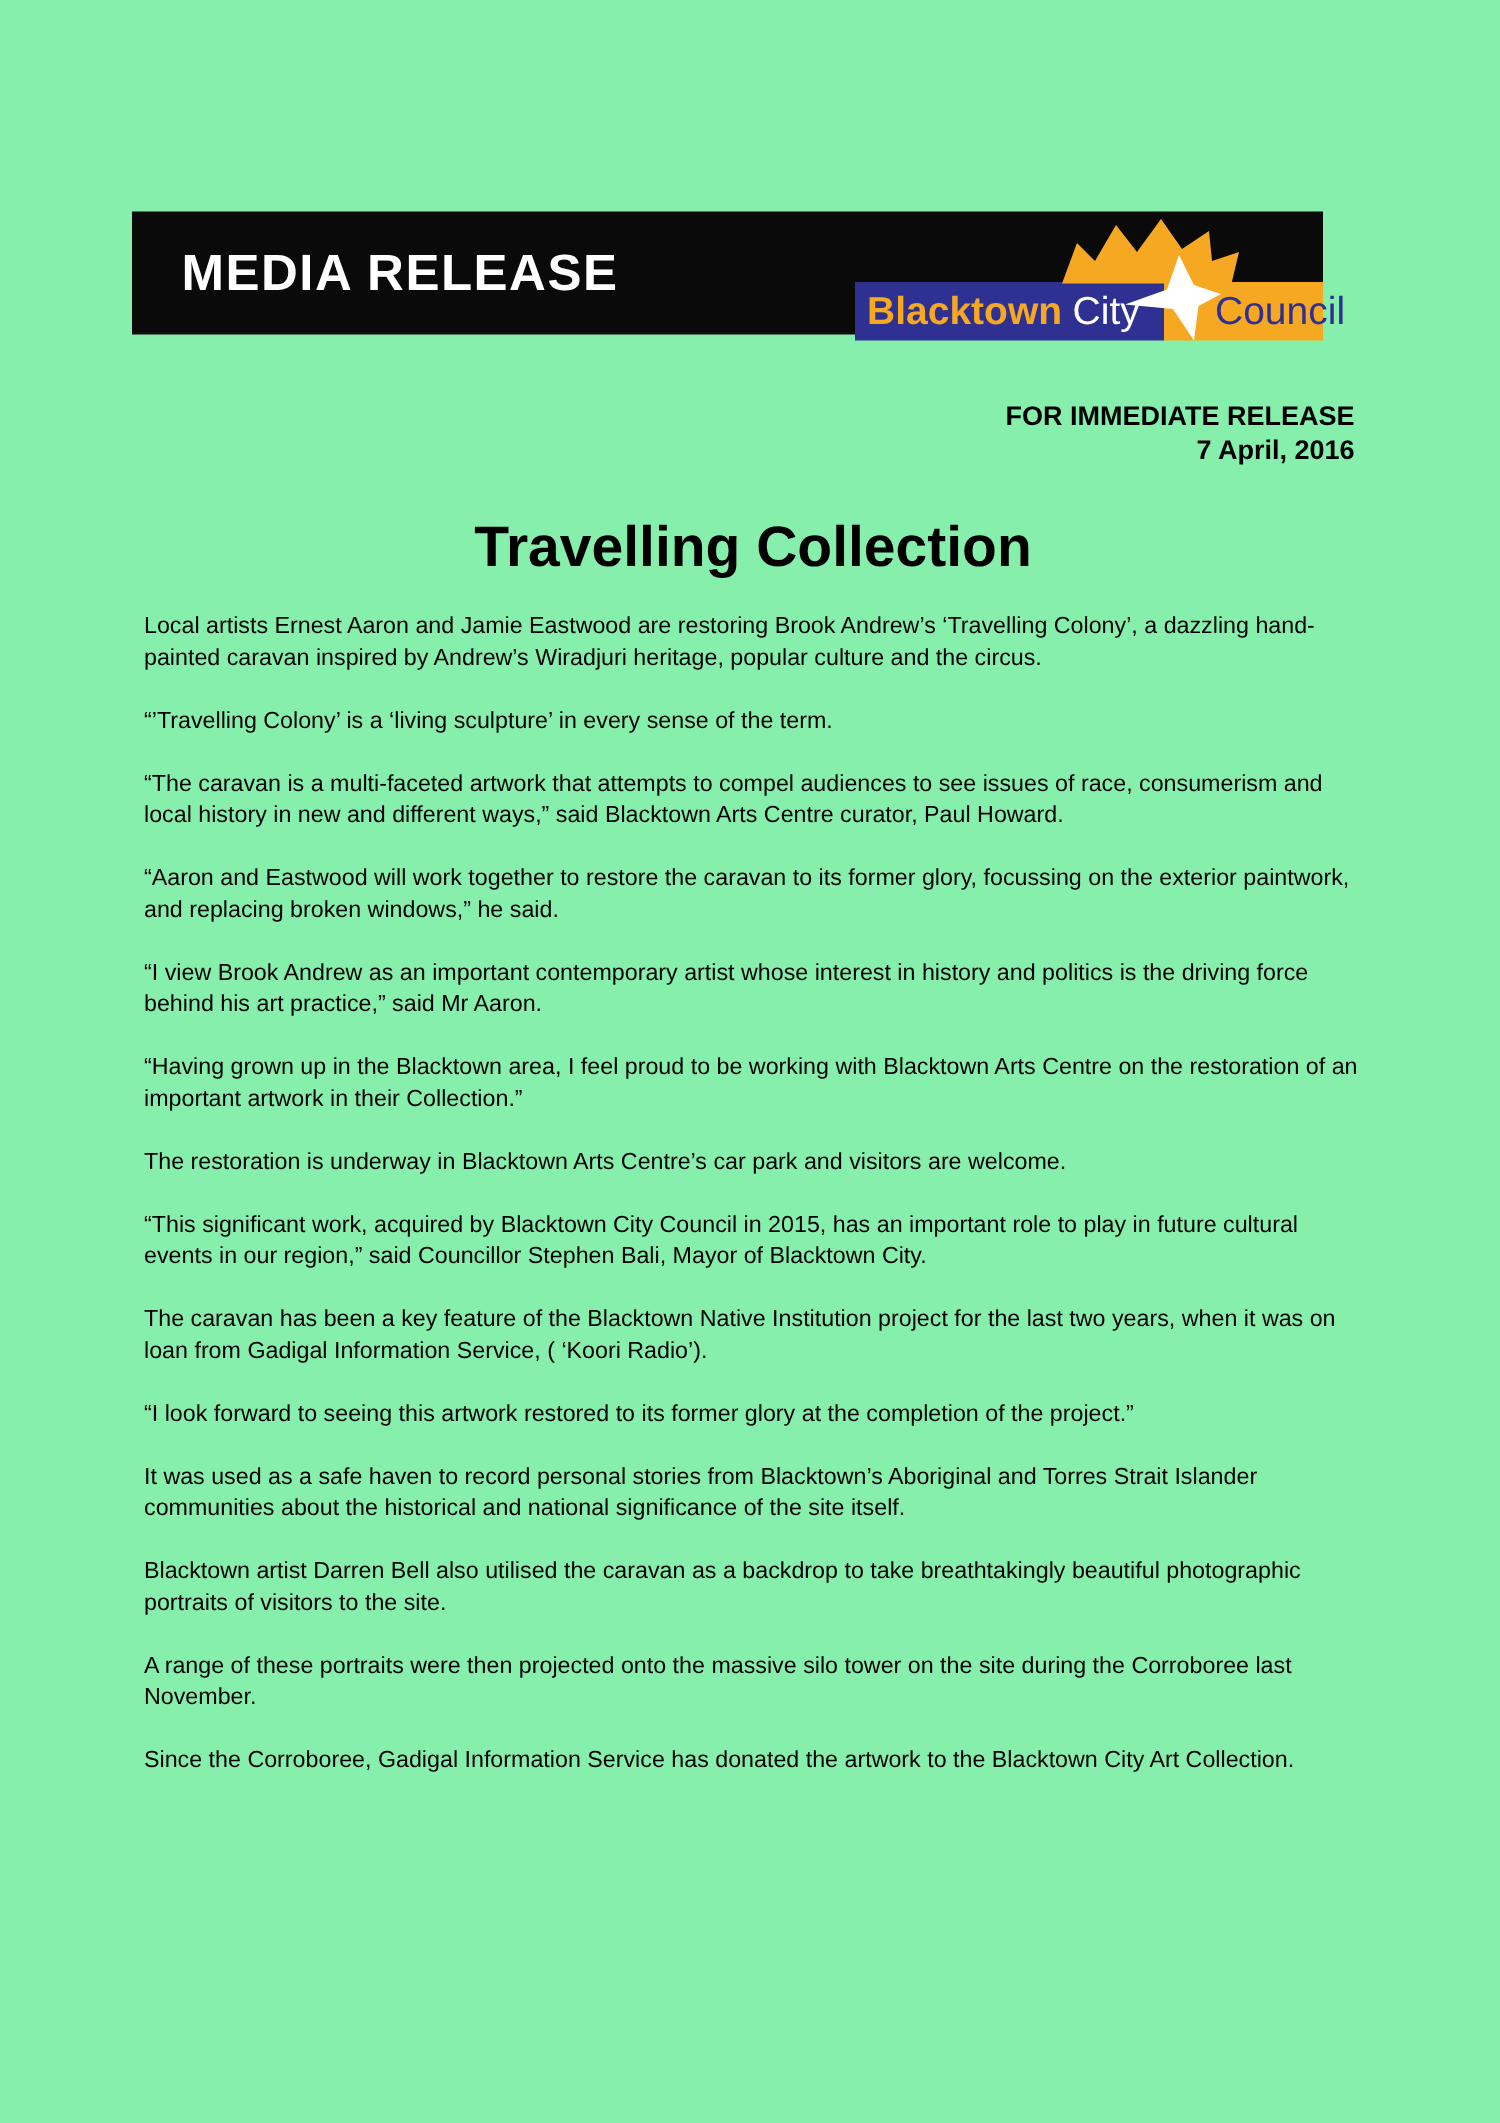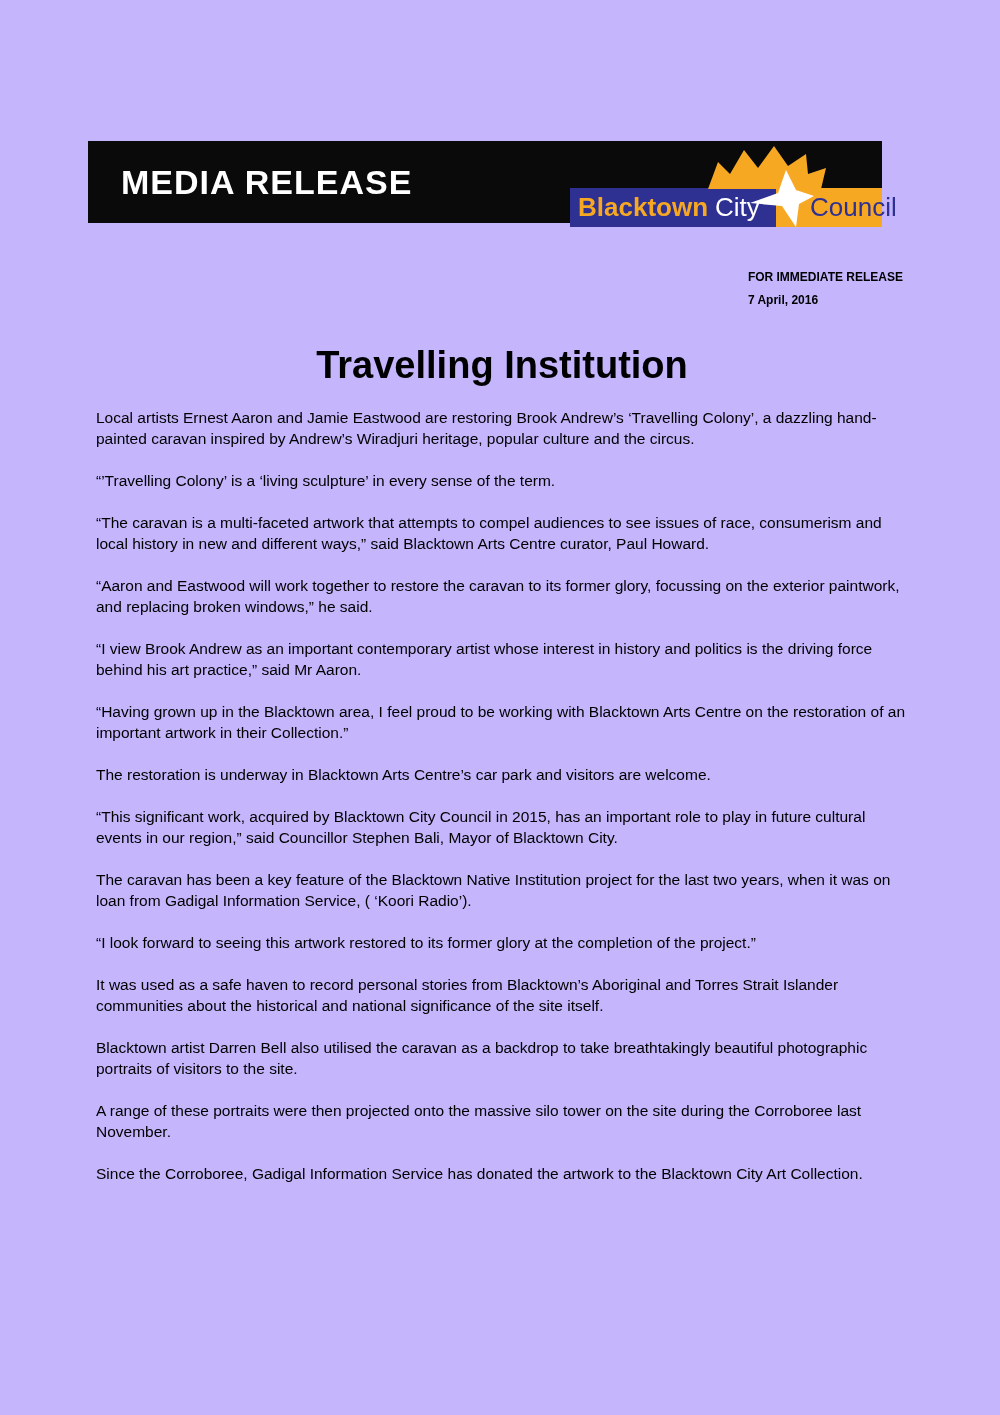--- a/index.html
+++ b/index.html
@@ -1,21 +1,21 @@
 <!DOCTYPE html>
 <html><head>
 <meta charset="utf-8">
 <style>
   * { box-sizing: border-box; }
   html, body { margin: 0; padding: 0; background: #ffffff; }
   .page {
     position: relative;
     width: 1000px;
     height: 1415px;
-    background: #c4b5fd;
+    background: #86efac;
     font-family: "Liberation Sans", sans-serif;
     color: #000000;
     overflow: hidden;
     text-decoration: underline;
   }
 
   
   .header-bar {
     position: absolute;
     left: 88px;
@@ -89,21 +89,22 @@
     font-weight: normal;
     white-space: nowrap;
     z-index: 3;
   }
 
   
   .release-info {
     position: absolute;
     right: 97px;
     top: 266px;
-    font-size: 12px;
+    text-align: right;
+    font-size: 18px;
     font-weight: bold;
     line-height: 23px;
   }
 
   
   .article-title {
     position: absolute;
     left: 96px;
     top: 344px;
     width: 812px;
@@ -159,21 +160,21 @@
       </div>
       <div class="logo-text-council" style="color:#2e3192;">Council</div>
     </div>
   </div>
 
   <div class="release-info">
     <div>FOR IMMEDIATE RELEASE</div>
     <div>7 April, 2016</div>
   </div>
 
-  <div class="article-title">Travelling Institution</div>
+  <div class="article-title">Travelling Collection</div>
 
   <div class="article-body">
     <p>Local artists Ernest Aaron and Jamie Eastwood are restoring Brook Andrew’s ‘Travelling Colony’, a dazzling hand-painted caravan inspired by Andrew’s Wiradjuri heritage, popular culture and the circus.</p>
     <p>“’Travelling Colony’ is a ‘living sculpture’ in every sense of the term.</p>
     <p>“The caravan is a multi-faceted artwork that attempts to compel audiences to see issues of race, consumerism and local history in new and different ways,” said Blacktown Arts Centre curator, Paul Howard.</p>
     <p>“Aaron and Eastwood will work together to restore the caravan to its former glory, focussing on the exterior paintwork, and replacing broken windows,” he said.</p>
     <p>“I view Brook Andrew as an important contemporary artist whose interest in history and politics is the driving force behind his art practice,” said Mr Aaron.</p>
     <p>“Having grown up in the Blacktown area, I feel proud to be working with Blacktown Arts Centre on the restoration of an important artwork in their Collection.”</p>
     <p>The restoration is underway in Blacktown Arts Centre’s car park and visitors are welcome.</p>
     <p>“This significant work, acquired by Blacktown City Council in 2015, has an important role to play in future cultural events in our region,” said Councillor Stephen Bali, Mayor of Blacktown City.</p>

